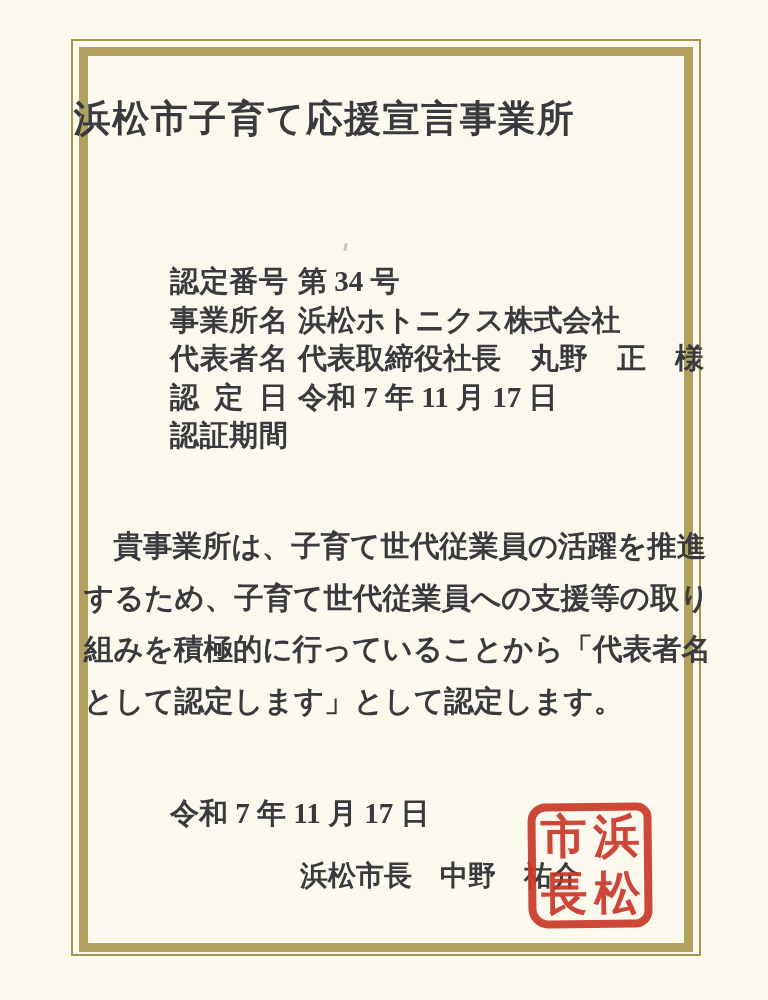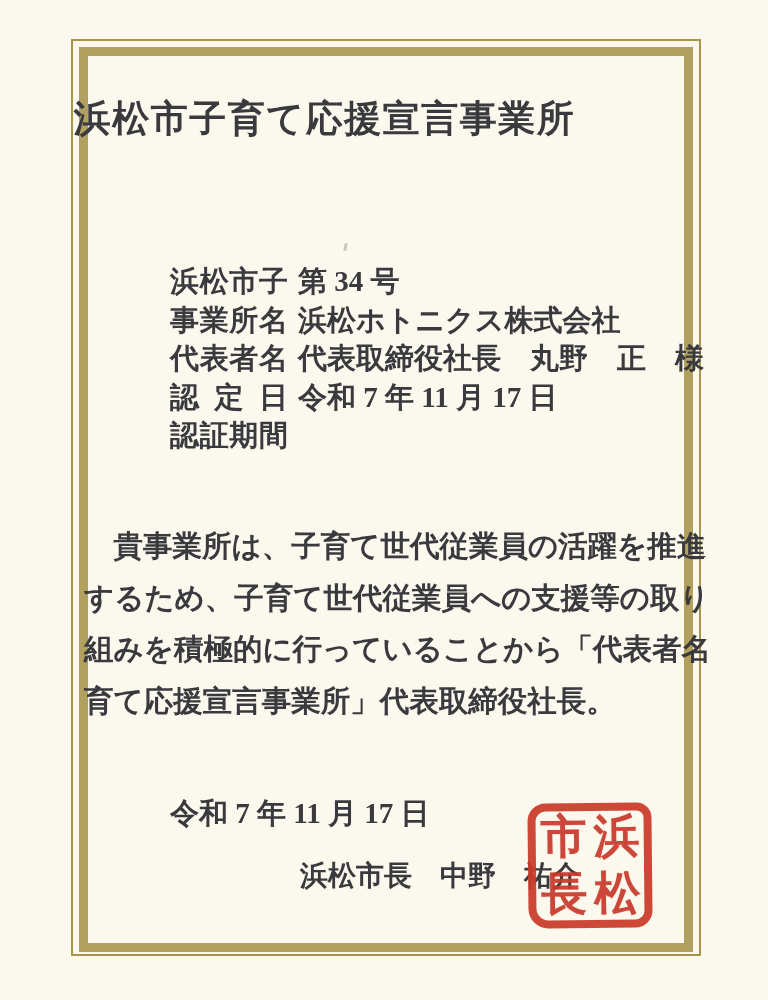--- a/index.html
+++ b/index.html
@@ -134,21 +134,21 @@
 
   <div class="frame-thin"></div>
   <div class="frame-band"></div>
 
   <div class="title">浜松市子育て応援宣言事業所</div>
 
   <div class="scan-speck"></div>
 
   <div class="fields">
     <div class="field-row">
-      <span class="field-label">浜松市子</span>
+      <span class="field-label">認定番号</span>
       <span class="field-value">第 34 号</span>
     </div>
     <div class="field-row">
       <span class="field-label">事業所名</span>
       <span class="field-value">浜松ホトニクス株式会社</span>
     </div>
     <div class="field-row">
       <span class="field-label">代表者名</span>
       <span class="field-value">代表取締役社長　丸野　正　様</span>
     </div>
@@ -158,21 +158,21 @@
     </div>
     <div class="field-row">
       <span class="field-label">認証期間</span>
     </div>
   </div>
 
   <div class="body-text">
     <div>　貴事業所は、子育て世代従業員の活躍を推進</div>
     <div>するため、子育て世代従業員への支援等の取り</div>
     <div>組みを積極的に行っていることから「代表者名</div>
-    <div>育て応援宣言事業所」代表取締役社長。</div>
+    <div>として認定します」として認定します。</div>
   </div>
 
   <div class="issue-date">令和 7 年 11 月 17 日</div>
   <div class="signer">浜松市長　中野　祐介</div>
 
   <div class="seal">
     <span class="seal-char tr">浜</span>
     <span class="seal-char br">松</span>
     <span class="seal-char tl">市</span>
     <span class="seal-char bl">長</span>

